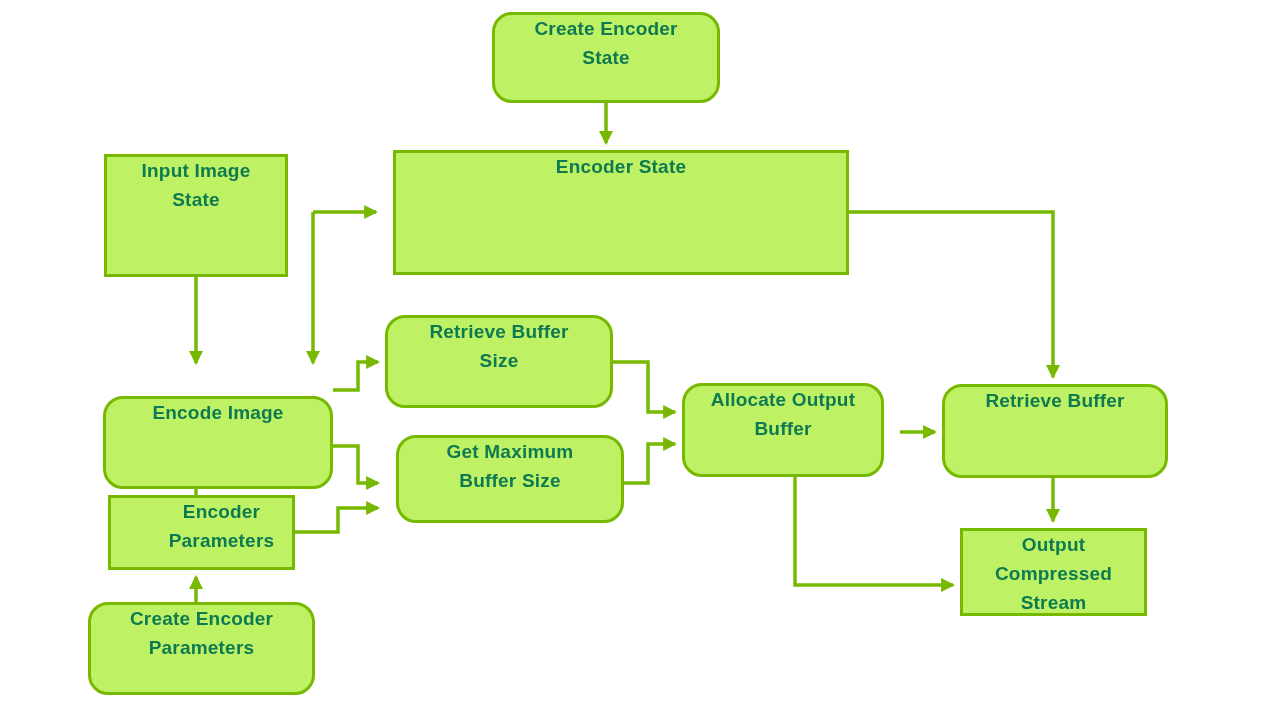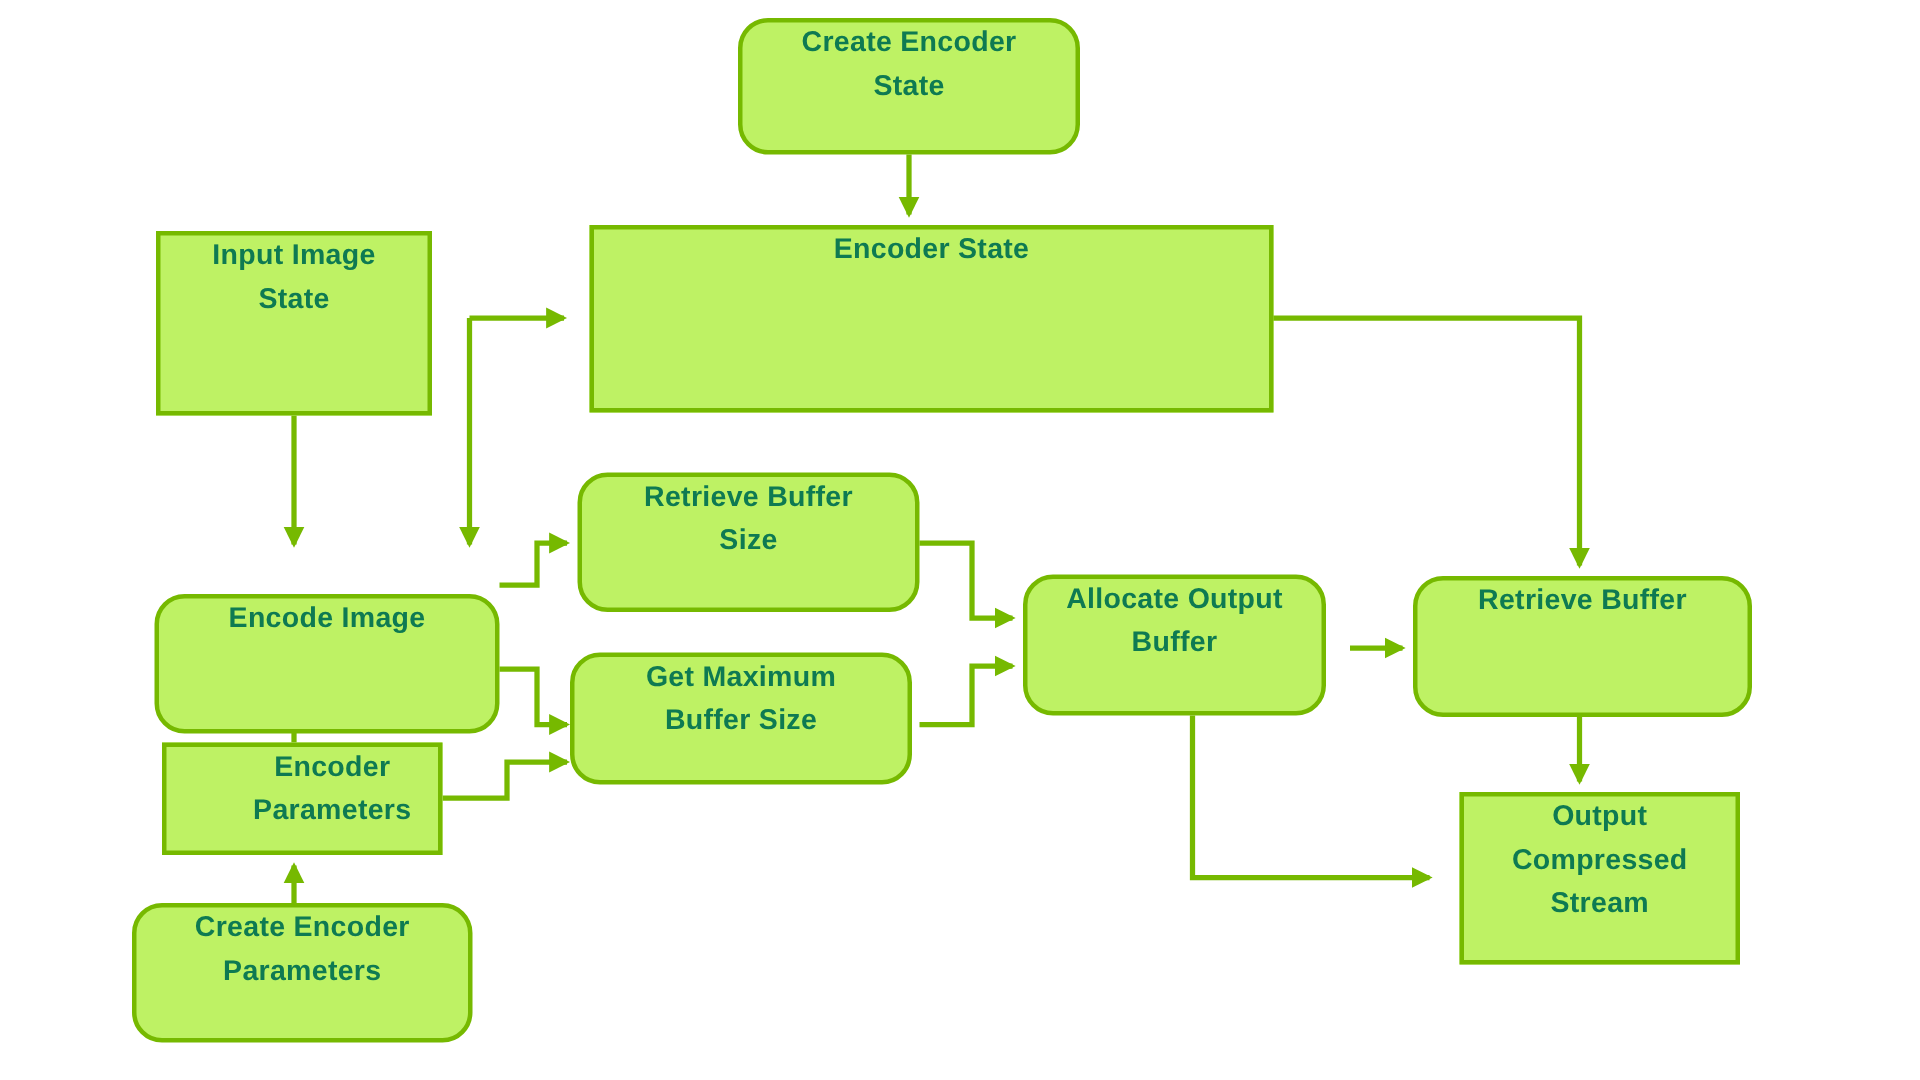--- a/index.html
+++ b/index.html
@@ -88,38 +88,38 @@
       <div class="node square" style="left: 393px; top: 150px; width: 456px; height: 125px;">
         <span class="node-label">Encoder State</span>
       </div>
       <div class="node rounded" style="left: 103px; top: 370px; width: 230px; height: 93px; margin-top: 26px;">
         <span class="node-label">Encode Image</span>
       </div>
       <div class="node rounded" style="left: 385px; top: 315px; width: 228px; height: 93px;">
         <span class="node-label">Retrieve Buffer
 Size</span>
       </div>
-      <div class="node rounded" style="left: 380px; top: 435px; width: 228px; height: 88px;">
+      <div class="node rounded" style="left: 396px; top: 435px; width: 228px; height: 88px;">
         <span class="node-label">Get Maximum
 Buffer Size</span>
       </div>
       <div class="node rounded" style="left: 682px; top: 383px; width: 202px; height: 94px;">
         <span class="node-label">Allocate Output
 Buffer</span>
       </div>
       <div class="node rounded" style="left: 942px; top: 384px; width: 226px; height: 94px;">
         <span class="node-label">Retrieve Buffer</span>
       </div>
       <div class="node square" style="left: 108px; top: 495px; width: 187px; height: 75px; padding-left: 40px;">
         <span class="node-label">Encoder
 Parameters</span>
       </div>
       <div class="node rounded" style="left: 88px; top: 602px; width: 227px; height: 93px;">
         <span class="node-label">Create Encoder
 Parameters</span>
       </div>
-      <div class="node square" style="left: 960px; top: 528px; width: 187px; height: 115px; margin-left: 13px;">
+      <div class="node square" style="left: 960px; top: 528px; width: 187px; height: 88px;">
         <span class="node-label">Output
 Compressed
 Stream</span>
       </div>
     </div>
 </div>
 
 </body></html>

